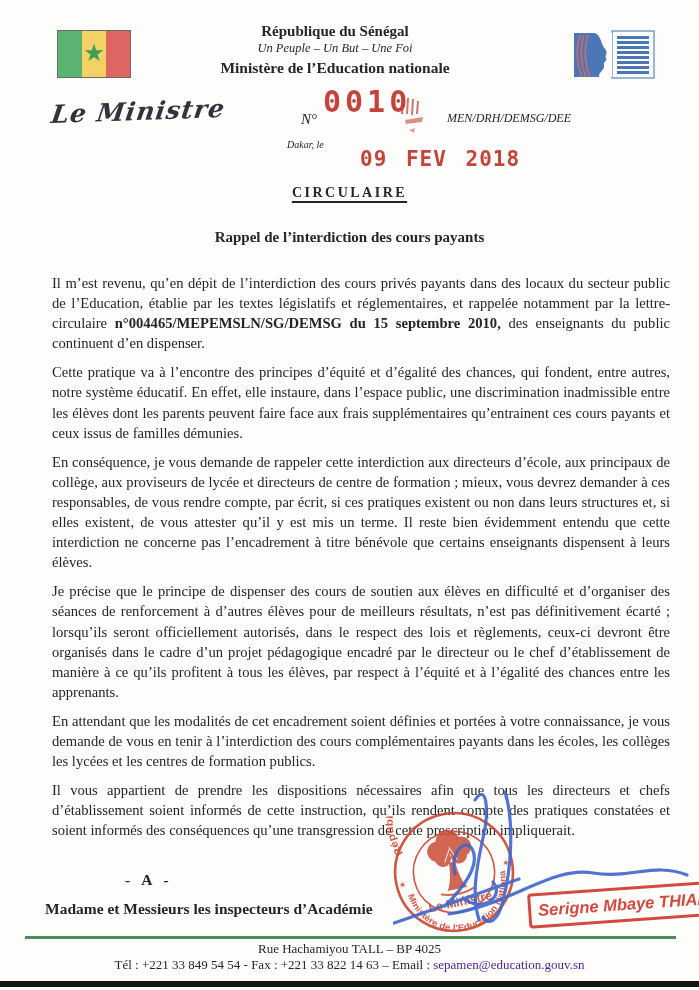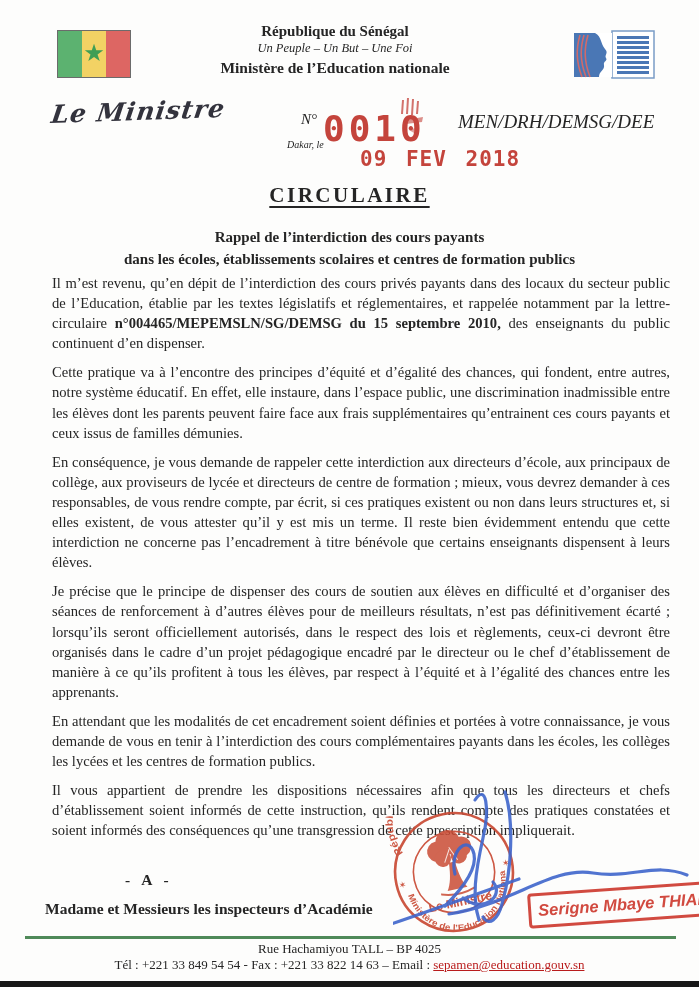--- a/index.html
+++ b/index.html
@@ -19,31 +19,31 @@
   .republic{font-size:15px;font-weight:bold;}
   .motto{font-size:12.5px;font-style:italic;margin-top:1px;}
   .ministry{font-size:15.5px;font-weight:bold;margin-top:3px;}
   .logo{position:absolute;left:566px;top:27px;}
 
   
   .minister-script{position:absolute;left:52px;top:97px;
         font-family:"DejaVu Serif",serif;font-style:italic;font-weight:bold;
         font-size:25px;color:#33333d;transform:skewX(-10deg) rotate(-2deg);letter-spacing:1px;}
   .num-label{position:absolute;left:301px;top:111px;font-style:italic;font-size:15px;}
-  .num-value{position:absolute;left:323px;top:108px;font-family:"DejaVu Sans Mono",monospace;
-        font-weight:bold;font-size:36px;color:#c4443c;letter-spacing:4px;}
+  .num-value{position:absolute;left:323px;top:84px;font-family:"DejaVu Sans Mono",monospace;
+        font-weight:bold;font-size:30px;color:#c4443c;letter-spacing:4px;}
   .smudge{position:absolute;left:399px;top:98px;}
-  .ref-code{position:absolute;left:458px;top:111px;font-style:italic;font-size:19px;}
+  .ref-code{position:absolute;left:447px;top:111px;font-style:italic;font-size:12px;}
   .place-label{position:absolute;left:287px;top:139px;font-style:italic;font-size:10px;}
   .date-stamp{position:absolute;left:360px;top:133px;font-family:"DejaVu Sans Mono",monospace;
         font-weight:bold;font-size:21px;color:#c4443c;letter-spacing:1px;word-spacing:5px;margin-top:14px;}
 
   
   .doc-title{position:absolute;top:183px;left:0;right:0;text-align:center;}
-  .doc-title span{font-size:21px;font-weight:bold;letter-spacing:2.5px;
+  .doc-title span{font-size:14px;font-weight:bold;letter-spacing:2.5px;
         text-decoration:underline;text-decoration-thickness:2px;text-underline-offset:4px;}
   .doc-subtitle{position:absolute;top:227px;left:0;right:0;text-align:center;
         font-weight:bold;font-size:15px;line-height:1.45;}
 
   
   .body-text{position:absolute;top:273px;left:52px;width:618px;
         font-size:14.6px;line-height:20.1px;text-align:justify;}
   .body-text p{margin:0 0 9px 0;}
   .body-text .b{font-weight:bold;}
 
@@ -55,21 +55,21 @@
   .signature-svg{position:absolute;left:393px;top:778px;}
   .name-stamp{position:absolute;left:528px;top:887px;transform:rotate(-4deg);
         border:3px solid #cf4136;border-radius:4px;padding:5px 7px;
         color:#cf4136;font-family:"Liberation Sans",sans-serif;font-weight:bold;
         font-style:italic;font-size:16.5px;white-space:nowrap;opacity:.95;background:rgba(255,255,255,.15);}
 
   
   .footer-line{position:absolute;top:936px;left:25px;width:651px;height:3px;background:#4f8a59;}
   .footer-text{position:absolute;top:941px;left:0;right:0;text-align:center;
         font-size:13px;line-height:16px;}
-  .email-link{color:#b91c1c;text-decoration:underline;cursor:pointer;}
+  .email-link{color:#4c1d95;cursor:pointer;}
   .bottom-bar{position:absolute;top:981px;left:0;width:699px;height:6px;background:#161616;}
 </style>
 </head>
 <body>
 
 <div class="page">
 
   <div class="flag">
     <div class="stripe green"></div>
     <div class="stripe yellow">
@@ -120,21 +120,20 @@
   </svg>
   <span class="ref-code">MEN/DRH/DEMSG/DEE</span>
   <span class="place-label">Dakar, le</span>
   <span class="date-stamp">09 FEV 2018</span>
 
   <div class="doc-title">
     <span>CIRCULAIRE</span>
   </div>
   <div class="doc-subtitle">
     <div>Rappel de l’interdiction des cours payants</div>
-    <div>dans les écoles, établissements scolaires et centres de formation publics</div>
   </div>
 
   <div class="body-text">
     <p><span>Il m’est revenu, qu’en dépit de l’interdiction des cours privés payants dans des locaux du secteur public de l’Education, établie par les textes législatifs et réglementaires, et rappelée notamment par la lettre-circulaire </span><span class="b">n°004465/MEPEMSLN/SG/DEMSG du 15 septembre 2010,</span><span> des enseignants du public continuent d’en dispenser.</span></p>
     <p>Cette pratique va à l’encontre des principes d’équité et d’égalité des chances, qui fondent, entre autres, notre système éducatif. En effet, elle instaure, dans l’espace public, une discrimination inadmissible entre les élèves dont les parents peuvent faire face aux frais supplémentaires qu’entrainent ces cours payants et ceux issus de familles démunies.</p>
     <p>En conséquence, je vous demande de rappeler cette interdiction aux directeurs d’école, aux principaux de collège, aux proviseurs de lycée et directeurs de centre de formation ; mieux, vous devrez demander à ces responsables, de vous rendre compte, par écrit, si ces pratiques existent ou non dans leurs structures et, si elles existent, de vous attester qu’il y est mis un terme. Il reste bien évidemment entendu que cette interdiction ne concerne pas l’encadrement à titre bénévole que certains enseignants dispensent à leurs élèves.</p>
     <p>Je précise que le principe de dispenser des cours de soutien aux élèves en difficulté et d’organiser des séances de renforcement à d’autres élèves pour de meilleurs résultats, n’est pas définitivement écarté ; lorsqu’ils seront officiellement autorisés, dans le respect des lois et règlements, ceux-ci devront être organisés dans le cadre d’un projet pédagogique encadré par le directeur ou le chef d’établissement de manière à ce qu’ils profitent à tous les élèves, par respect à l’équité et à l’égalité des chances entre les apprenants.</p>
     <p>En attendant que les modalités de cet encadrement soient définies et portées à votre connaissance, je vous demande de vous en tenir à l’interdiction des cours complémentaires payants dans les écoles, les collèges les lycées et les centres de formation publics.</p>
     <p>Il vous appartient de prendre les dispositions nécessaires afin que tous les directeurs et chefs d’établissement soient informés de cette instruction, qu’ils rendent compte des pratiques constatées et soient informés des conséquences qu’une transgression de cette prescription impliquerait.</p>
   </div>

